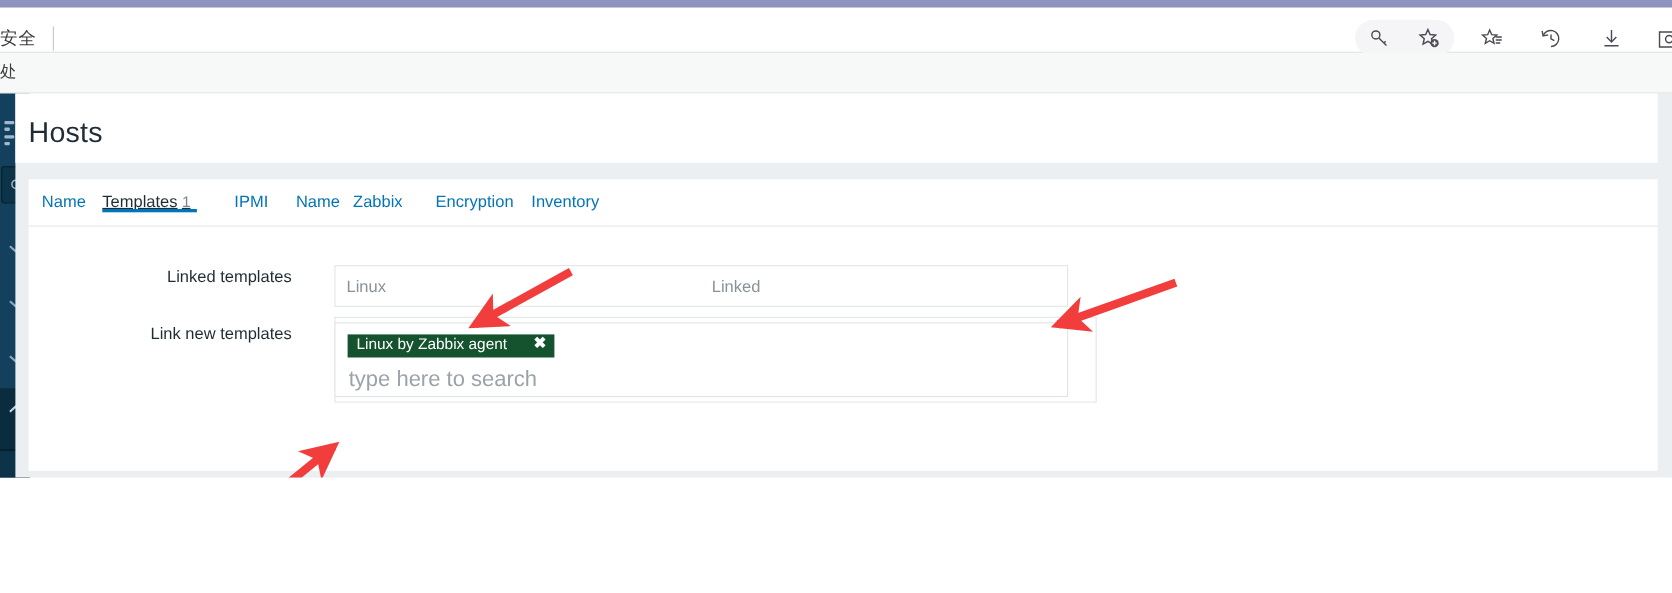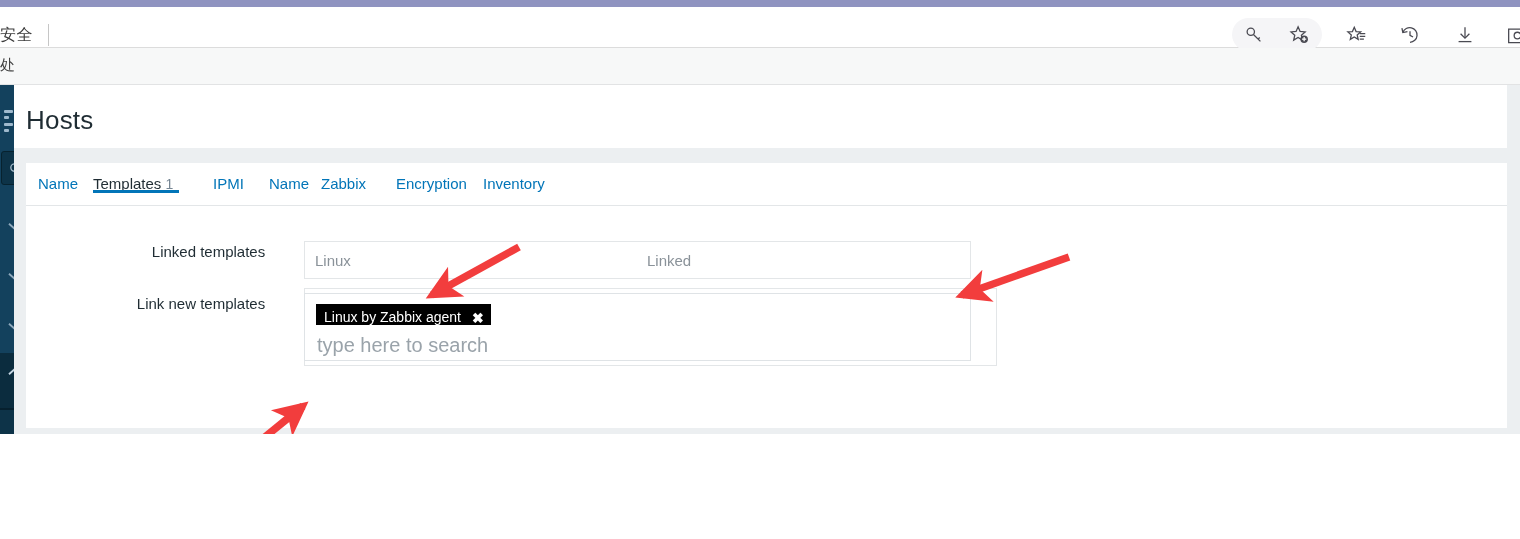--- a/index.html
+++ b/index.html
@@ -169,25 +169,25 @@
   .ms-wrap {
     position: absolute; left: 278px; top: 130px;
     width: 667px; height: 68px;
     border: 1px solid #dfe3e6;
     background: #ffffff;
     overflow: hidden;
   }
   .ms-chip {
     position: absolute; left: 11px; top: 10px;
     height: 21px;
-    background: #000000;
+    background: #14532d;
     color: #ffffff;
     font-size: 14px;
     padding: 0 7px 0 8px;
-    display: flex; align-items: flex-end; gap: 11px;
+    display: flex; align-items: flex-start; gap: 24px;
     white-space: nowrap;
   }
   .ms-chip .x {
     font-size: 14px; font-weight: bold; line-height: 1; color: #ffffff;
   }
   .ms-placeholder {
     position: absolute; left: 12px; top: 40px;
     font-size: 20px; color: #9aa3aa; white-space: nowrap;
   }
   .ms-outer-box {

